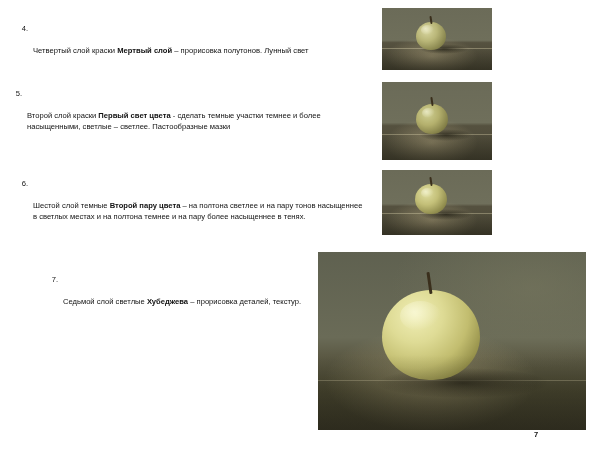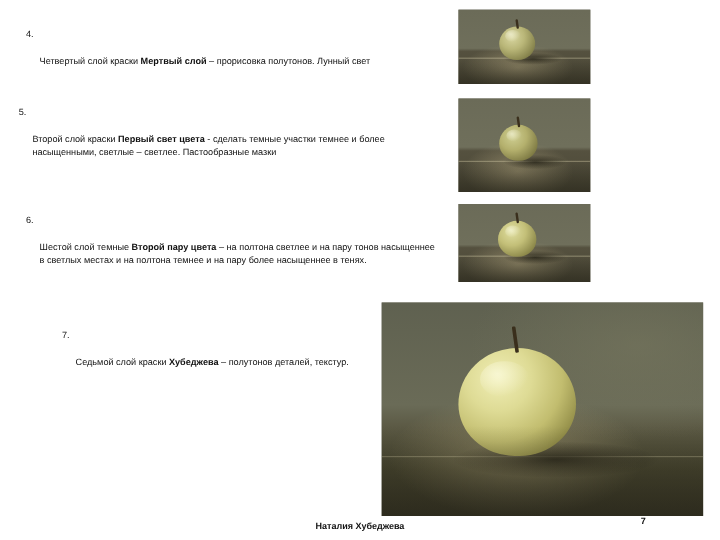--- a/index.html
+++ b/index.html
@@ -160,21 +160,21 @@
     <span class="body"><span>Второй слой краски </span><b>Первый свет цвета</b><span> - сделать темные участки темнее и более насыщенными, светлые – светлее. Пастообразные мазки</span></span>
   </div>
 
   <div class="step" id="step6">
     <span class="num">6.</span>
     <span class="body"><span>Шестой слой темные </span><b>Второй пару цвета</b><span> – на полтона светлее и на пару тонов насыщеннее в светлых  местах и на полтона темнее и на пару более насыщеннее в тенях.</span></span>
   </div>
 
   <div class="step" id="step7">
     <span class="num">7.</span>
-    <span class="body"><span>Седьмой слой краски </span><b>Хубеджева</b><span> – полутонов деталей, текстур.</span></span>
+    <span class="body"><span>Седьмой слой светлые </span><b>Хубеджева</b><span> – прорисовка деталей, текстур.</span></span>
   </div>
 
   <div class="artbox" id="img1">
     <div class="bg-small"></div>
     <div class="table-line" style="top:40px;"></div>
     <div class="cast" style="left:38px; top:36px; width:48px; height:10px;"></div>
     <div class="apple a1" style="left:34px; top:14px; width:30px; height:28px;"></div>
     <div class="stem" style="left:48px; top:8px; height:8px;"></div>
     <div class="shadow-band"></div>
   </div>
@@ -199,16 +199,15 @@
 
   <div class="artbox" id="img4">
     <div class="bg-large"></div>
     <div class="table-line" style="top:128px; background:rgba(240,230,190,0.30);"></div>
     <div class="cast" style="left:60px; top:116px; width:170px; height:30px;"></div>
     <div class="apple a4" style="left:64px; top:38px; width:98px; height:90px;"></div>
     <div class="stem" style="left:110px; top:20px; height:22px; width:3px;"></div>
     <div class="shadow-band" style="height:42%;"></div>
   </div>
 
-  <div class="footer-name">Наталия Хубеджева</div>
   <div class="page-number">7</div>
 
 </div>
 
 </body></html>

